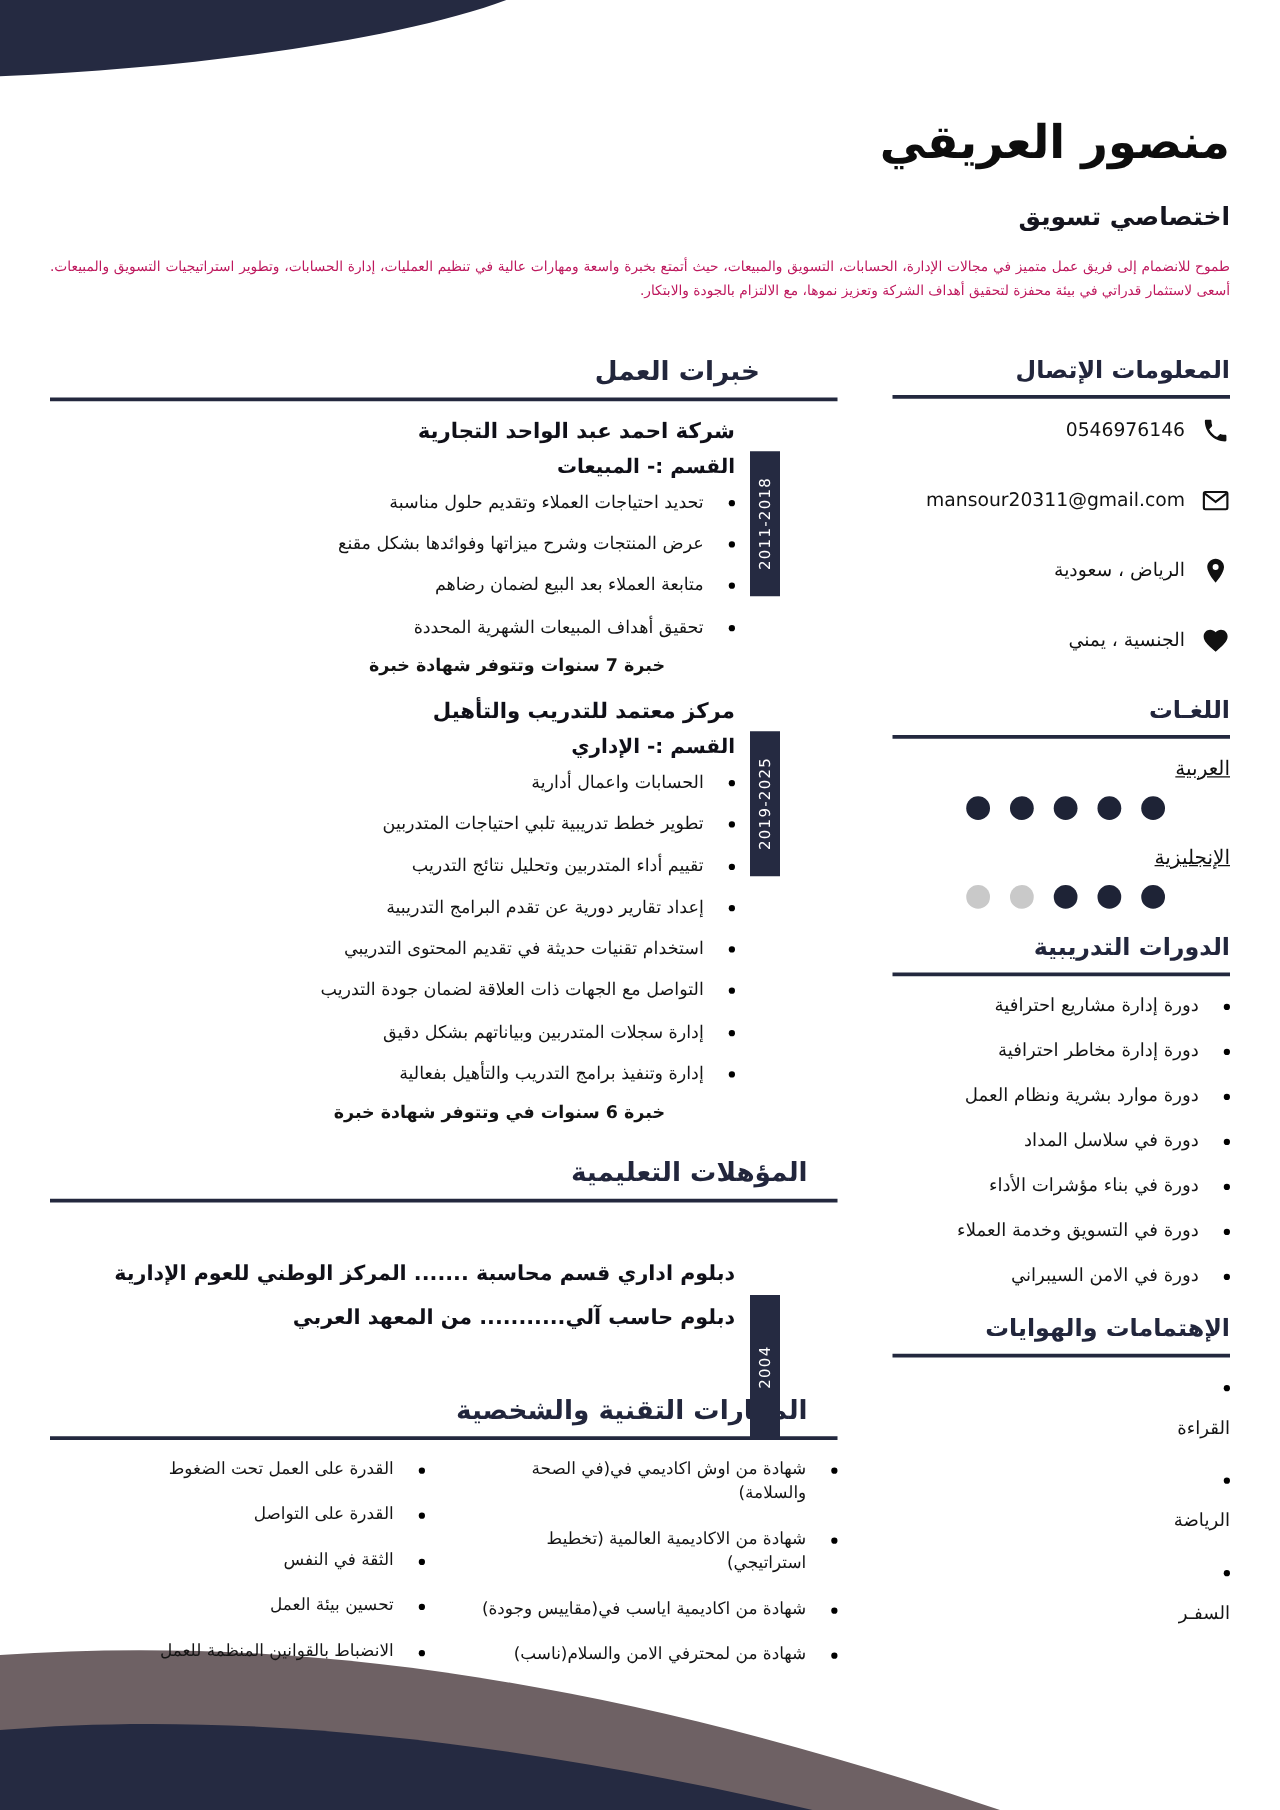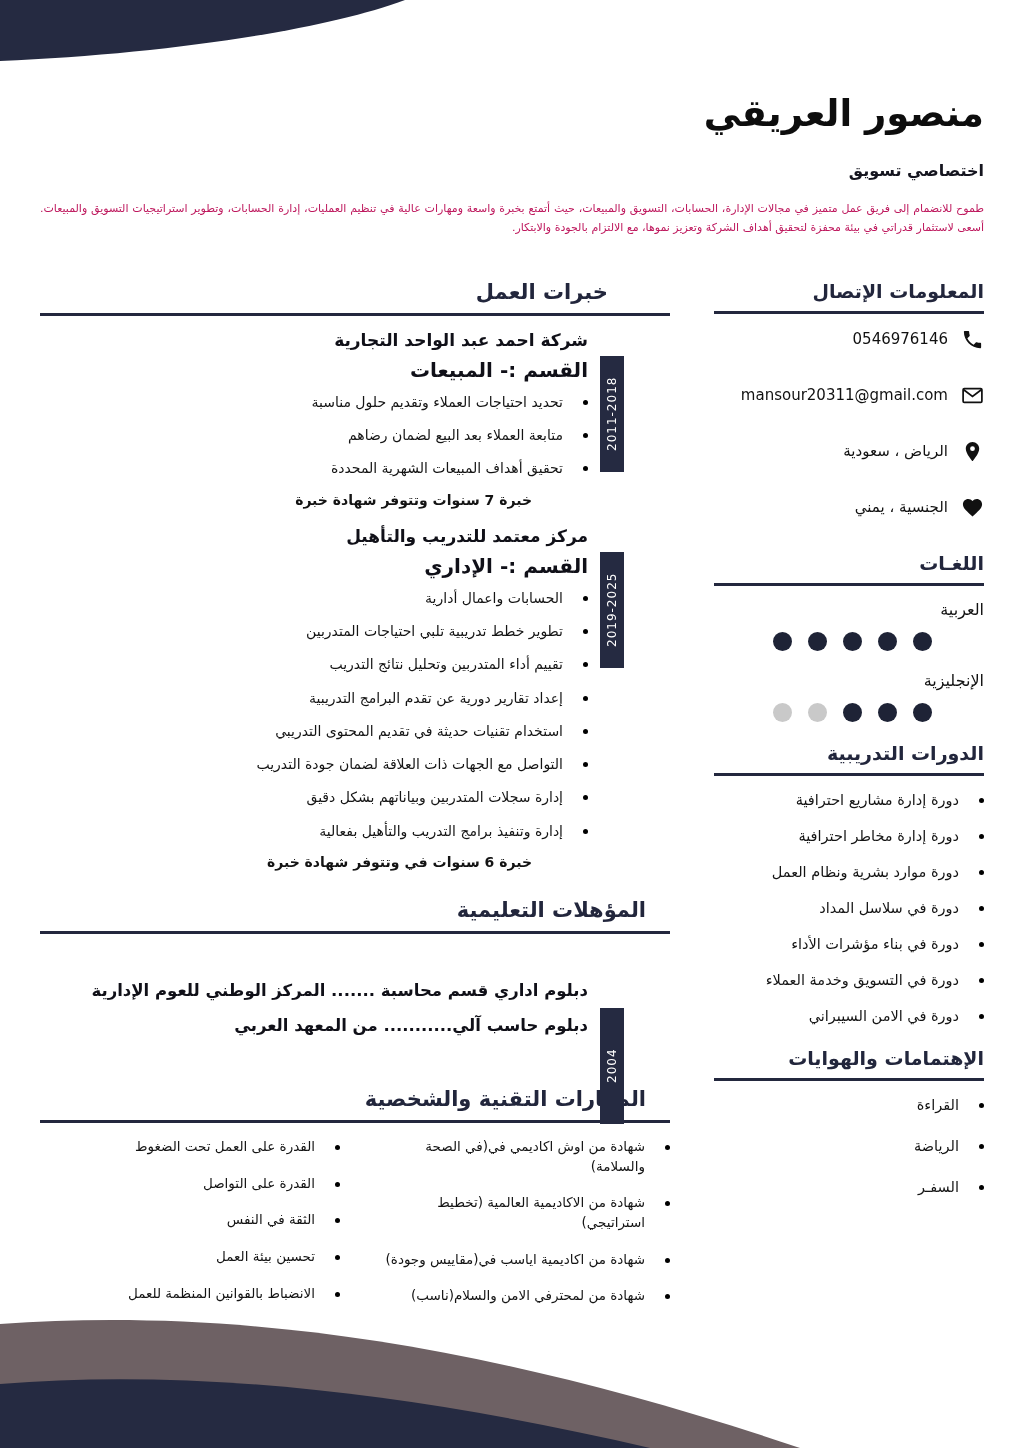--- a/index.html
+++ b/index.html
@@ -8,63 +8,63 @@
     position:relative; width:1024px; height:1448px; background:#ffffff;
     font-family:"DejaVu Sans", sans-serif; direction:rtl; overflow:hidden; color:#1c1c1c;
   }
   .curve { position:absolute; pointer-events:none; z-index:1; }
   .curve.top { top:0; left:0; }
   .curve.bottom { bottom:0; left:0; }
   .content { position:relative; z-index:2; padding:74px 40px 0 40px; }
 
   
   .name { font-size:37px; font-weight:bold; color:#0d0d0d; margin-top:18px; }
-  .job-title { font-size:16px; font-weight:bold; color:#15151f; margin-top:26px; }
+  .job-title { font-size:20px; font-weight:bold; color:#15151f; margin-top:26px; }
   .summary { font-size:11px; line-height:1.72; color:#be185d; text-align:justify; margin-top:20px; }
 
   
   .columns { display:flex; gap:44px; margin-top:42px; align-items:flex-start; }
   aside { width:270px; flex-shrink:0; }
   main { flex:1; min-width:0; }
 
   .sec-head { border-bottom:3px solid #23283e; padding-bottom:9px; margin-bottom:14px; }
   .sec-head h2 { font-size:19px; font-weight:bold; color:#22263c; }
   main .sec-head h2 { font-size:21px; padding-right:24px; }
   main .sec-head.exp h2 { padding-right:62px; }
   .sec { margin-top:20px; }
 
   
   .c-row { display:flex; align-items:center; gap:13px; margin-bottom:33px; font-size:15px; color:#111; }
   .c-icon { width:23px; height:23px; flex-shrink:0; display:inline-flex; }
   .c-icon svg { width:100%; height:100%; }
 
   
   .lang-row { margin-bottom:20px; }
-  .lang-name { font-size:16px; color:#111; margin-bottom:13px; }
+  .lang-name { font-size:16px; color:#111; margin-bottom:13px;text-decoration:underline; }
   .dots { display:flex; gap:16px; margin-right:52px; }
   .dot { width:19px; height:19px; border-radius:50%; }
   .dot.on { background:#1e2336; }
   .dot.off { background:#c9c9c9; }
 
   
   .blist .item { display:flex; gap:20px; margin-bottom:13px; font-size:14px; line-height:1.45; color:#141414; }
   .blist .b { width:5px; height:5px; border-radius:50%; background:#000; margin-top:8px; flex-shrink:0; }
   .side-list .item { font-size:14.5px; margin-bottom:15px; }
-  .interests .item { margin-bottom:20px; }
+  .interests .item { margin-bottom:20px;flex-direction:column; }
 
   
   .block { position:relative; padding-right:82px; }
   .badge {
     position:absolute; right:46px; top:26px; width:24px; min-height:116px;
     background:#252a41; color:#fff; display:flex; align-items:center; justify-content:center;
     writing-mode:vertical-rl; transform:rotate(180deg);
     font-size:12px; letter-spacing:1px; padding:10px 0;
   }
   .company { font-size:17px; font-weight:bold; color:#101018; margin-bottom:8px; }
-  .dept { font-size:20px; font-weight:bold; color:#101018; margin-bottom:10px; }
+  .dept { font-size:16px; font-weight:bold; color:#101018; margin-bottom:10px; }
   .job { margin-bottom:18px; }
   .note { font-size:14px; font-weight:bold; color:#141414; padding-right:56px; margin-top:2px; margin-bottom:6px; }
 
   
   .edu-lines { margin-top:40px; }
   .edu-line { font-size:16.5px; font-weight:bold; line-height:2.1; color:#101018; }
 
   
   .skills { display:flex; gap:30px; margin-top:4px; }
   .skill-col { flex:1; min-width:0; }
@@ -240,20 +240,24 @@
           <div class="badge">2011-2018</div>
           <div class="company">شركة احمد عبد الواحد التجارية</div>
           <div class="dept">القسم :-  المبيعات</div>
           <div class="blist">
 
               <div class="item">
                 <span class="b"></span>
                 <span>تحديد احتياجات العملاء وتقديم حلول مناسبة</span>
               </div>
 
+              <div class="item">
+                <span class="b"></span>
+                <span>عرض المنتجات وشرح ميزاتها وفوائدها بشكل مقنع</span>
+              </div>
 
               <div class="item">
                 <span class="b"></span>
                 <span>متابعة العملاء بعد البيع لضمان رضاهم</span>
               </div>
 
               <div class="item">
                 <span class="b"></span>
                 <span>تحقيق أهداف المبيعات الشهرية المحددة</span>
               </div>

